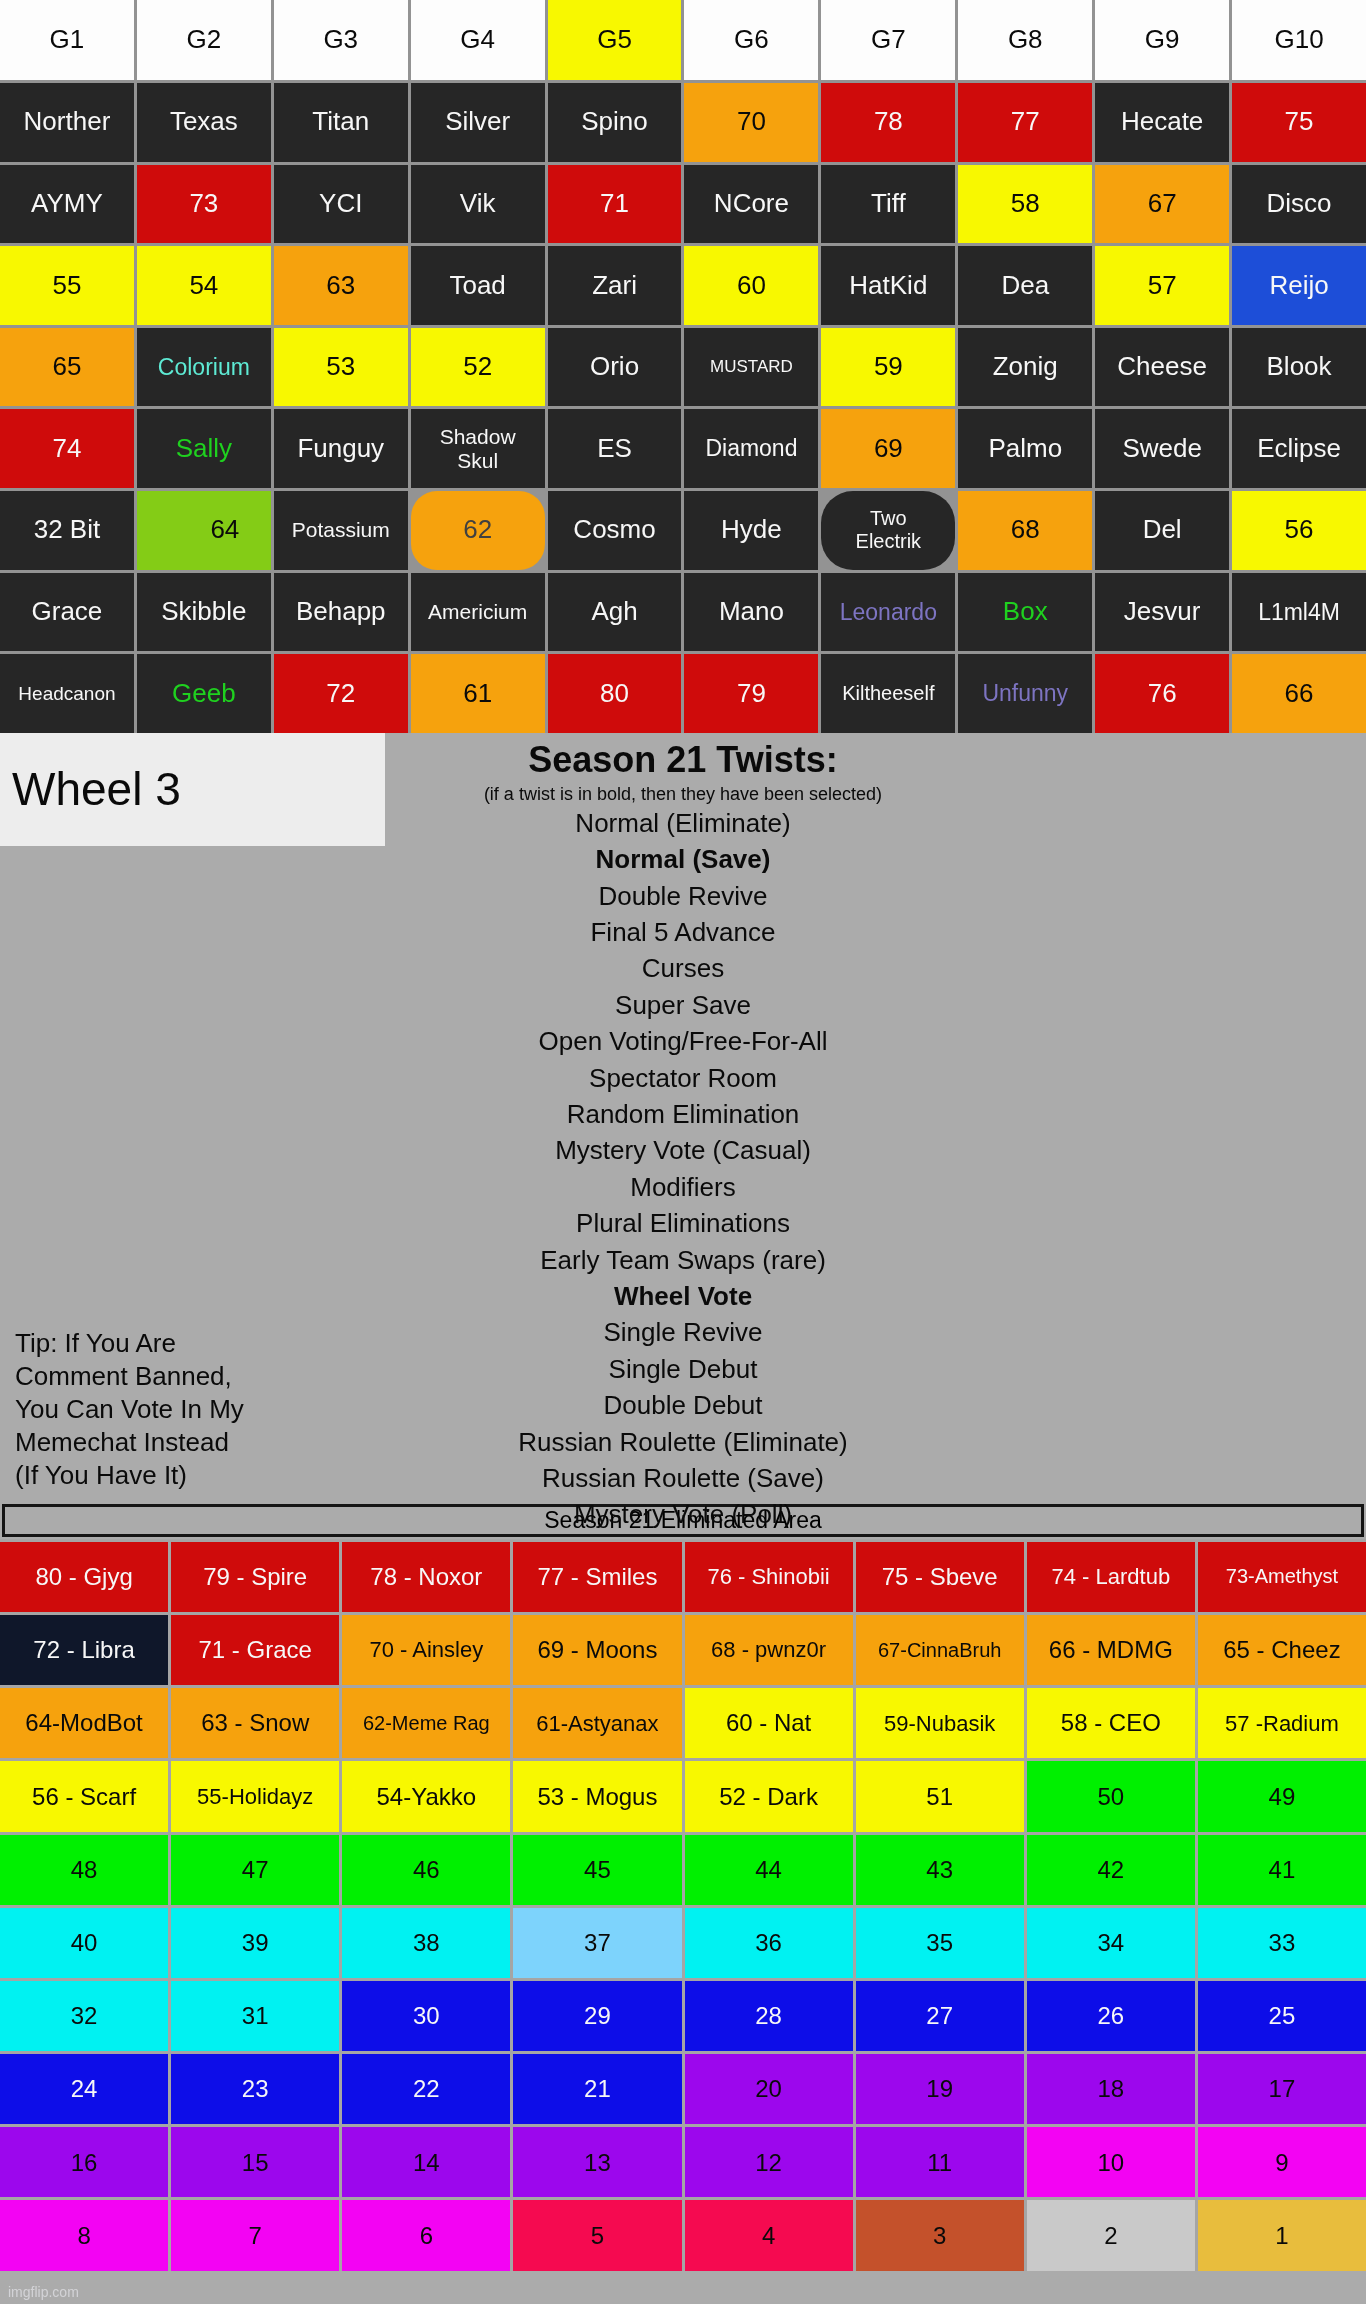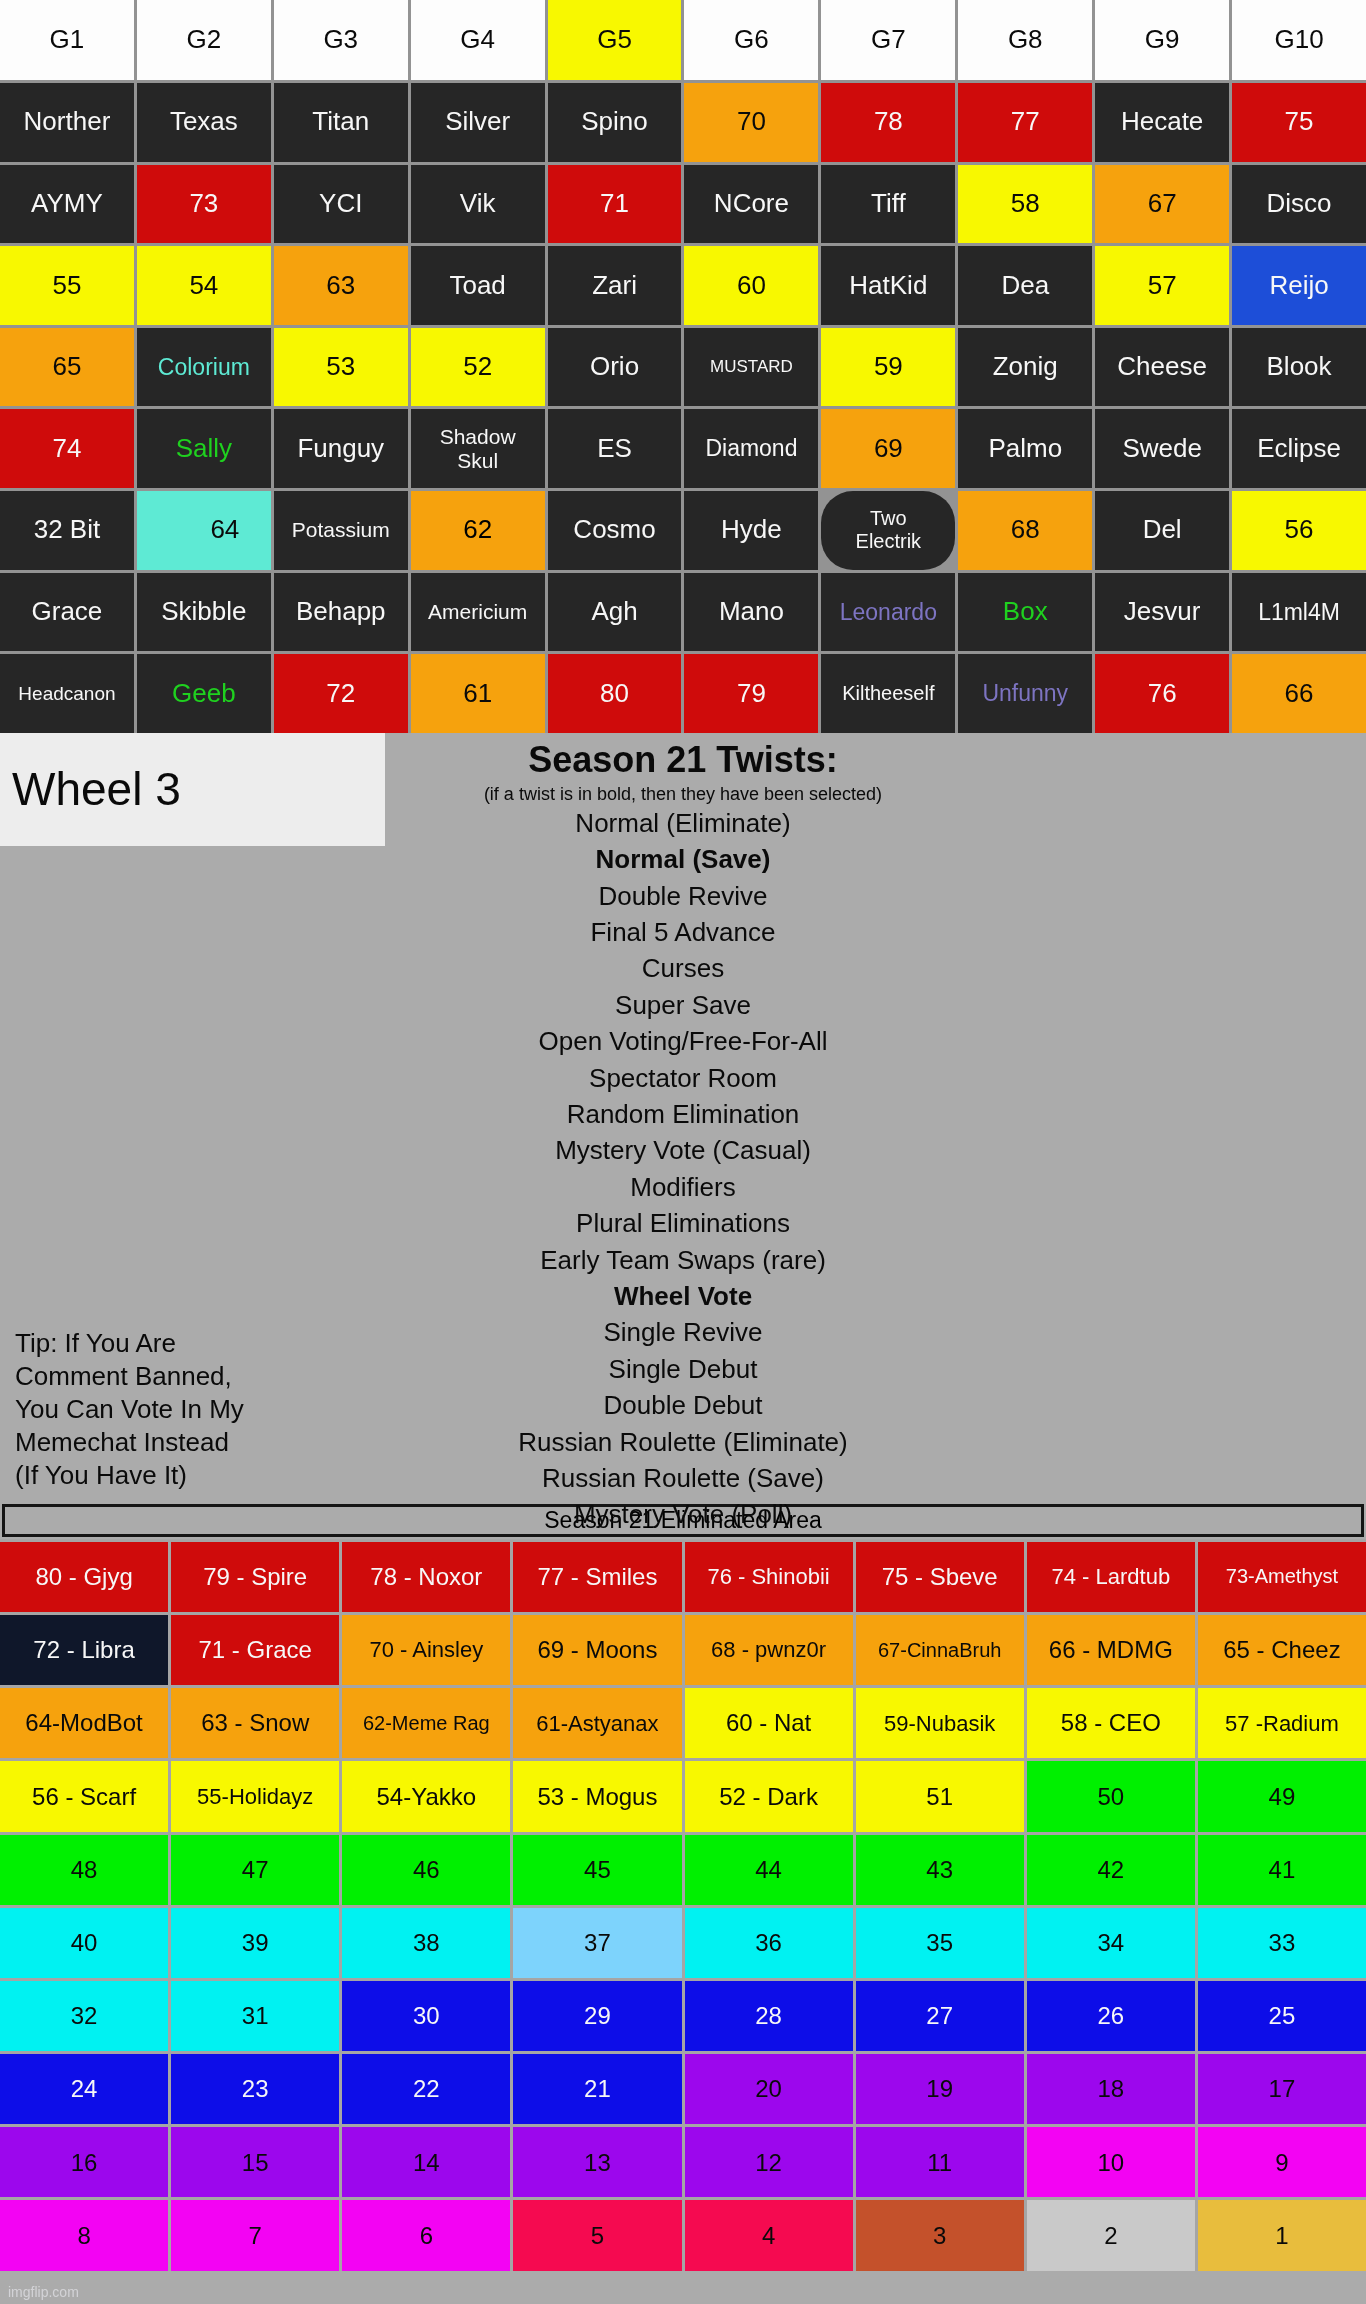--- a/index.html
+++ b/index.html
@@ -90,23 +90,23 @@
       <div class="cell" style="background: rgb(38, 38, 38); color: rgb(247, 247, 247);">Funguy</div>
       <div class="cell" style="background: rgb(38, 38, 38); color: rgb(247, 247, 247); font-size: 21px;">Shadow
 Skul</div>
       <div class="cell" style="background: rgb(38, 38, 38); color: rgb(247, 247, 247);">ES</div>
       <div class="cell" style="background: rgb(38, 38, 38); color: rgb(247, 247, 247); font-size: 23px;">Diamond</div>
       <div class="cell" style="background: rgb(246, 162, 13); color: rgb(10, 10, 10);">69</div>
       <div class="cell" style="background: rgb(38, 38, 38); color: rgb(247, 247, 247);">Palmo</div>
       <div class="cell" style="background: rgb(38, 38, 38); color: rgb(247, 247, 247);">Swede</div>
       <div class="cell" style="background: rgb(38, 38, 38); color: rgb(247, 247, 247);">Eclipse</div>
       <div class="cell" style="background: rgb(38, 38, 38); color: rgb(247, 247, 247);">32 Bit</div>
-      <div class="cell" style="background: #5eead4; color: rgb(10, 10, 10); padding-left: 42px;">64</div>
+      <div class="cell" style="background: #84cc16; color: rgb(10, 10, 10); padding-left: 42px;">64</div>
       <div class="cell" style="background: rgb(38, 38, 38); color: rgb(247, 247, 247); font-size: 21px;">Potassium</div>
-      <div class="cell" style="background: rgb(246, 162, 13); color: #000000;">62</div>
+      <div class="cell" style="background: rgb(246, 162, 13); color: #404040; border-radius: 26px;">62</div>
       <div class="cell" style="background: rgb(38, 38, 38); color: rgb(247, 247, 247);">Cosmo</div>
       <div class="cell" style="background: rgb(38, 38, 38); color: rgb(247, 247, 247);">Hyde</div>
       <div class="cell" style="background: rgb(38, 38, 38); color: rgb(247, 247, 247); font-size: 20px; border-radius: 32px;">Two
 Electrik</div>
       <div class="cell" style="background: rgb(246, 162, 13); color: rgb(10, 10, 10);">68</div>
       <div class="cell" style="background: rgb(38, 38, 38); color: rgb(247, 247, 247);">Del</div>
       <div class="cell" style="background: rgb(248, 248, 0); color: rgb(10, 10, 10);">56</div>
       <div class="cell" style="background: rgb(38, 38, 38); color: rgb(247, 247, 247);">Grace</div>
       <div class="cell" style="background: rgb(38, 38, 38); color: rgb(247, 247, 247);">Skibble</div>
       <div class="cell" style="background: rgb(38, 38, 38); color: rgb(247, 247, 247);">Behapp</div>

